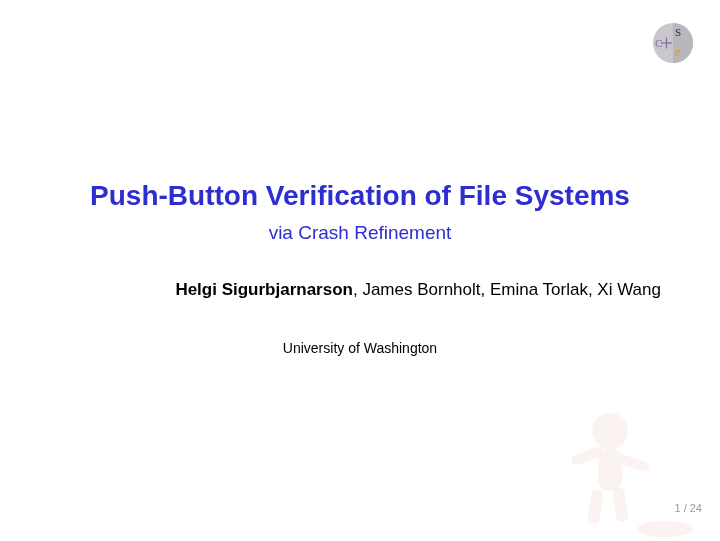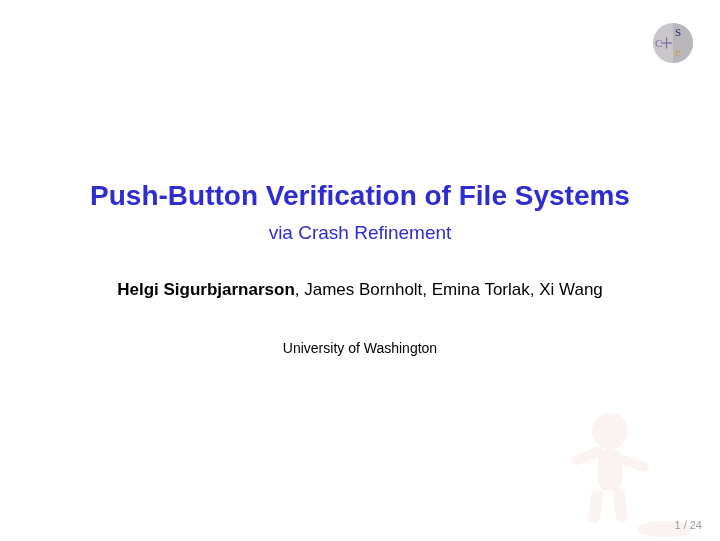--- a/index.html
+++ b/index.html
@@ -38,33 +38,34 @@
     color: #2d2dd0;
     font-size: 19px;
     font-weight: 400;
     margin-bottom: 36px;
   }
   .authors {
     color: #000000;
     font-size: 17px;
     font-weight: 400;
     margin-bottom: 40px;
-    padding: 0 30px;
+    padding: 0 59px;
+    text-align: right;
   }
   .authors .lead {
     font-weight: 700;
   }
   .affiliation {
     color: #000000;
     font-size: 14px;
     font-weight: 400;
   }
   .pagenum {
     position: absolute;
-    bottom: 10px;
+    bottom: 27px;
     right: 18px;
     font-size: 11px;
     color: #9a9a9a;
   }
   .watermark {
     position: absolute;
     bottom: 0;
     right: 20px;
     width: 150px;
     height: 140px;

